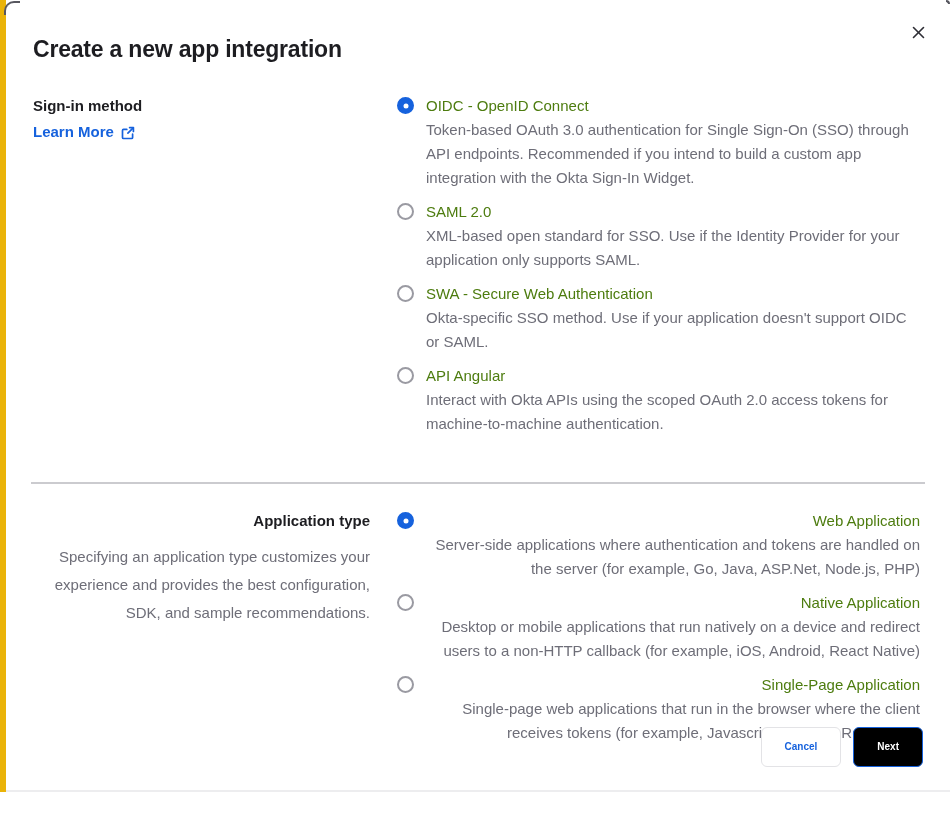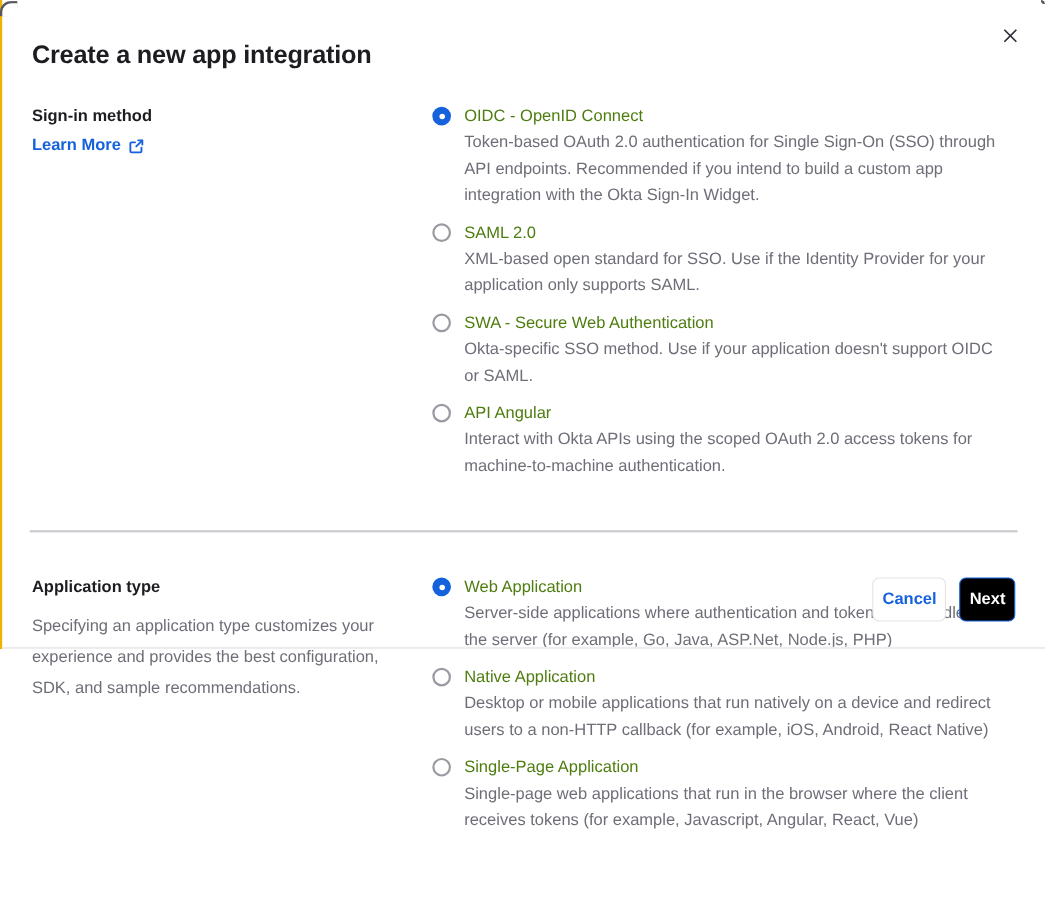--- a/index.html
+++ b/index.html
@@ -5,23 +5,23 @@
   * { margin: 0; padding: 0; box-sizing: border-box; }
   html, body {
     width: 950px; height: 830px;
     background: #ffffff;
     font-family: "Liberation Sans", "DejaVu Sans", sans-serif;
     color: #1d1d21;
     overflow: hidden;
   }
   .modal {
     position: relative;
-    width: 950px; height: 590px;
+    width: 950px; height: 792px;
     background: #fff;
-    border-left: 2px solid #eab308;
+    border-left: 6px solid #eab308;
   }
   .corner-tl {
     position: absolute; top: 1px; left: -2px;
     width: 16px; height: 14px;
     border-top: 2px solid #57575f;
     border-left: 2px solid #57575f;
     border-top-left-radius: 10px;
     background: transparent;
     pointer-events: none;
   }
@@ -126,36 +126,36 @@
     font-size: 15px;
     line-height: 24px;
     color: #6e6e78;
     max-width: 505px;
   }
   .divider {
     margin: 36px 25px 0 25px;
     border: none;
     border-top: 2px solid #cbcbcf;
   }
-  .section-2 { padding-top: 38px; }
+  .section-2 { padding-top: 25px; text-align: right; }
   .footer {
     position: absolute;
     right: 27px;
     bottom: 25px;
     display: flex;
     align-items: center;
     gap: 12px;
   }
   .btn {
     font-family: "Liberation Sans", "DejaVu Sans", sans-serif;
-    font-size: 15px;
+    font-size: 10px;
     font-weight: bold;
     line-height: 20px;
     border-radius: 6px;
-    padding: 9px 8px;
+    padding: 9px 23px;
     cursor: pointer;
   }
   .btn-secondary {
     background: #ffffff;
     color: #1662dd;
     border: 1px solid #e3e3e6;
   }
   .btn-primary {
     background: #000000;
     color: #ffffff;
@@ -193,21 +193,21 @@
           </svg>
         </span>
       </a>
     </div>
     <div class="options">
 
       <div class="option">
         <span class="radio" data-selected="true"></span>
         <div class="option-text">
           <div class="option-label">OIDC - OpenID Connect</div>
-          <div class="option-desc">Token-based OAuth 2.0 authentication for Single Sign-On (SSO) through API endpoints. Recommended if you intend to build a custom app integration with the Okta Sign-In Widget.</div>
+          <div class="option-desc">Token-based OAuth 3.0 authentication for Single Sign-On (SSO) through API endpoints. Recommended if you intend to build a custom app integration with the Okta Sign-In Widget.</div>
         </div>
       </div>
 
       <div class="option">
         <span class="radio" data-selected="false"></span>
         <div class="option-text">
           <div class="option-label">SAML 2.0</div>
           <div class="option-desc">XML-based open standard for SSO. Use if the Identity Provider for your application only supports SAML.</div>
         </div>
       </div>

